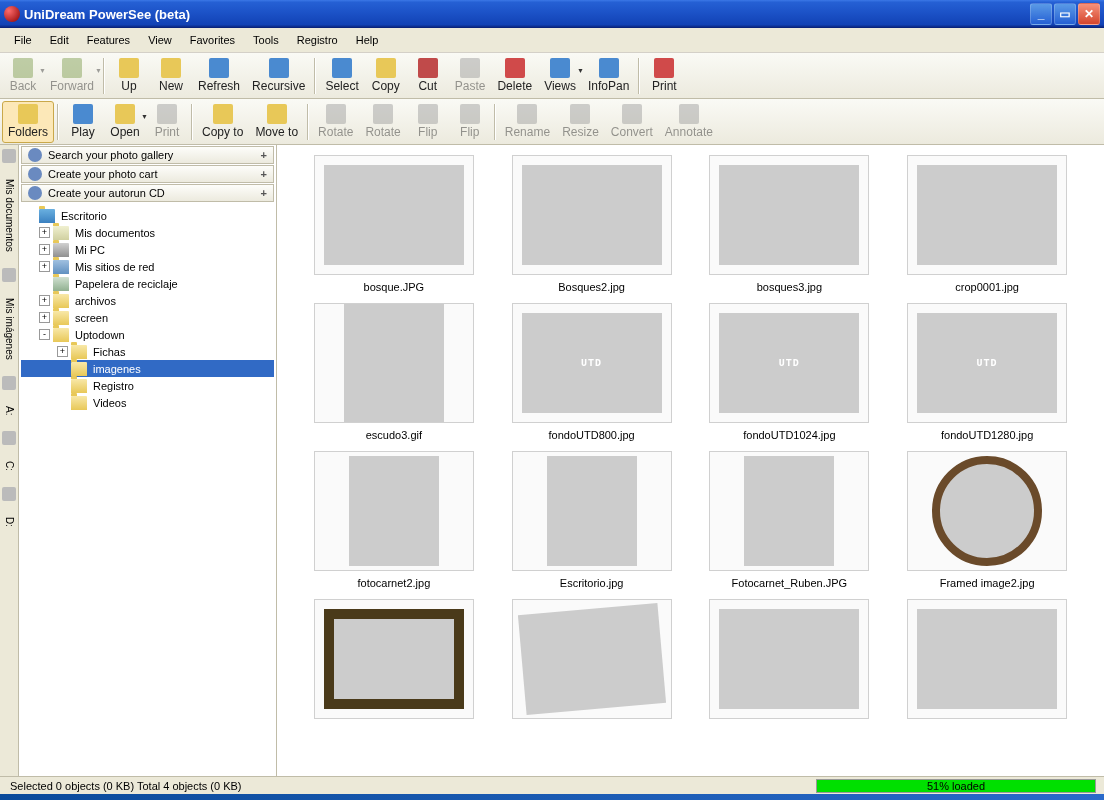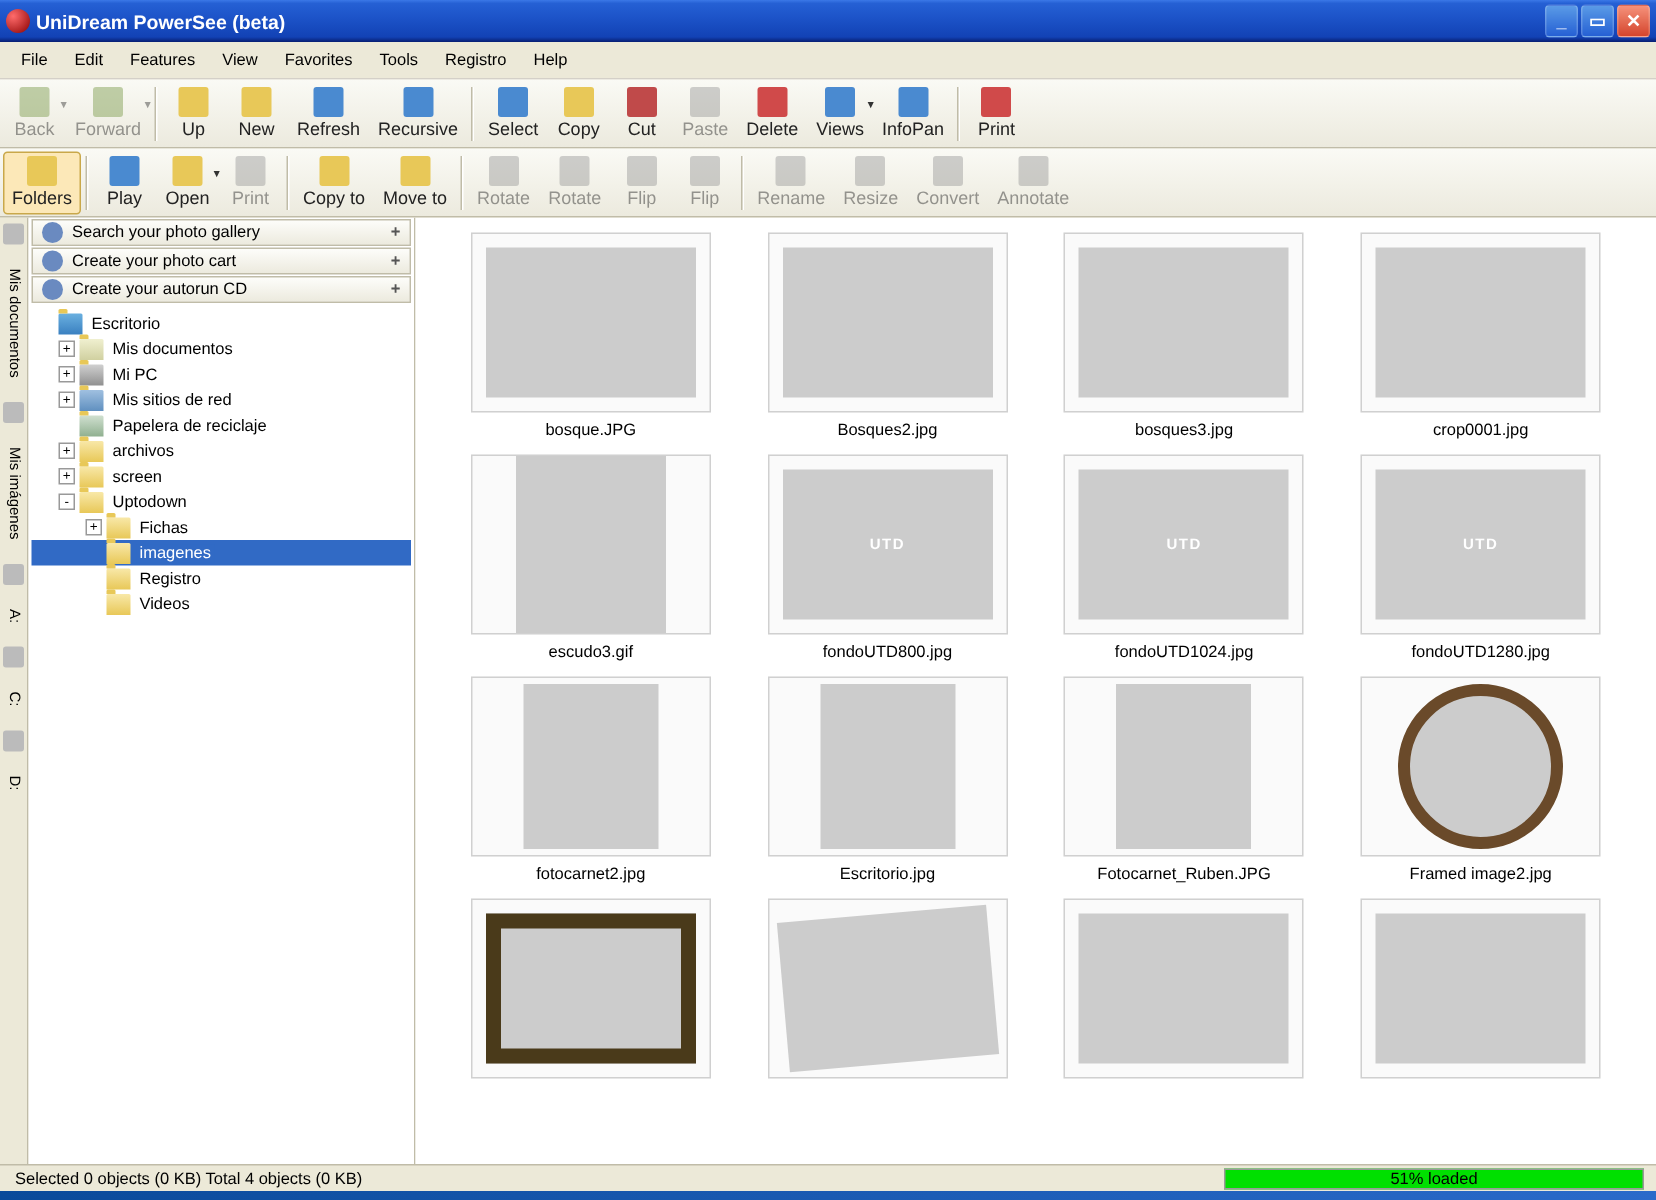--- a/index.html
+++ b/index.html
@@ -58,21 +58,21 @@
 .thumb .frame { width: 160px; height: 120px; border: 1px solid #d0d0d0; background: #fafafa; display: flex; align-items: center; justify-content: center; overflow: hidden; }
 .thumb .frame .img { width: 140px; height: 100px; background: #ccc; }
 .thumb .cap { margin-top: 6px; font-size: 11px; text-align: center; }
 
 
 .img-forest { background: linear-gradient(to bottom, #8a9a7a 0%, #5a6a4a 40%, #2a3a1a 100%); }
 .img-sunset { background: linear-gradient(to bottom, #e89040 0%, #f0b060 30%, #5a6070 60%, #2a3a4a 100%); }
 .img-mountain { background: linear-gradient(to bottom, #b8c8e0 0%, #9aa8c0 40%, #8a7a5a 70%, #5a6a3a 100%); }
 .img-port { background: linear-gradient(to bottom, #d0d8e0 0%, #a0b0c0 50%, #8a98a8 100%); }
 .img-shield { background: linear-gradient(to bottom, #9a3a2a 0%, #7a2a1a 50%, #5a1a0a 100%); width: 100px !important; height: 120px !important; }
-.img-utd { background: #1a2838; display: flex; align-items: center; justify-content: center; color: #fff; font-weight: bold; font-size: 10px; letter-spacing: 1px; }
+.img-utd { background: #1a2838; display: flex; align-items: center; justify-content: center; color: #fff; font-weight: bold; font-size: 10px; letter-spacing: 1px; font-family: Liberation Mono, monospace; }
 .img-face1 { background: linear-gradient(to bottom, #f0e8d8 0%, #d0c0a0 40%, #506050 100%); width: 90px !important; height: 110px !important; }
 .img-face2 { background: linear-gradient(to bottom, #f5f0e8 0%, #e0d8c8 50%, #d0c8b8 100%); width: 90px !important; height: 110px !important; }
 .img-face3 { background: linear-gradient(to bottom, #f8f8f8 0%, #e8e0d0 50%, #d8d0c0 100%); width: 90px !important; height: 110px !important; }
 .img-framed { background: radial-gradient(circle, #3050b0 0%, #1a2a50 70%); border: 8px solid #6a4a2a; width: 110px !important; height: 110px !important; border-radius: 50%; }
 .img-painting { background: linear-gradient(to bottom, #d8e0e8 0%, #a8b8c0 50%, #8a9aa0 100%); border: 10px solid #4a3a1a; }
 .img-red { background: linear-gradient(135deg, #f05030 0%, #a02010 100%); transform: rotate(-5deg); }
 .img-dragonfly { background: radial-gradient(ellipse, #f0f0e0 0%, #d0d0c0 100%); }
 .img-fantasy { background: linear-gradient(to bottom, #5a4a3a 0%, #3a2a1a 50%, #1a1a0a 100%); }
 
 

